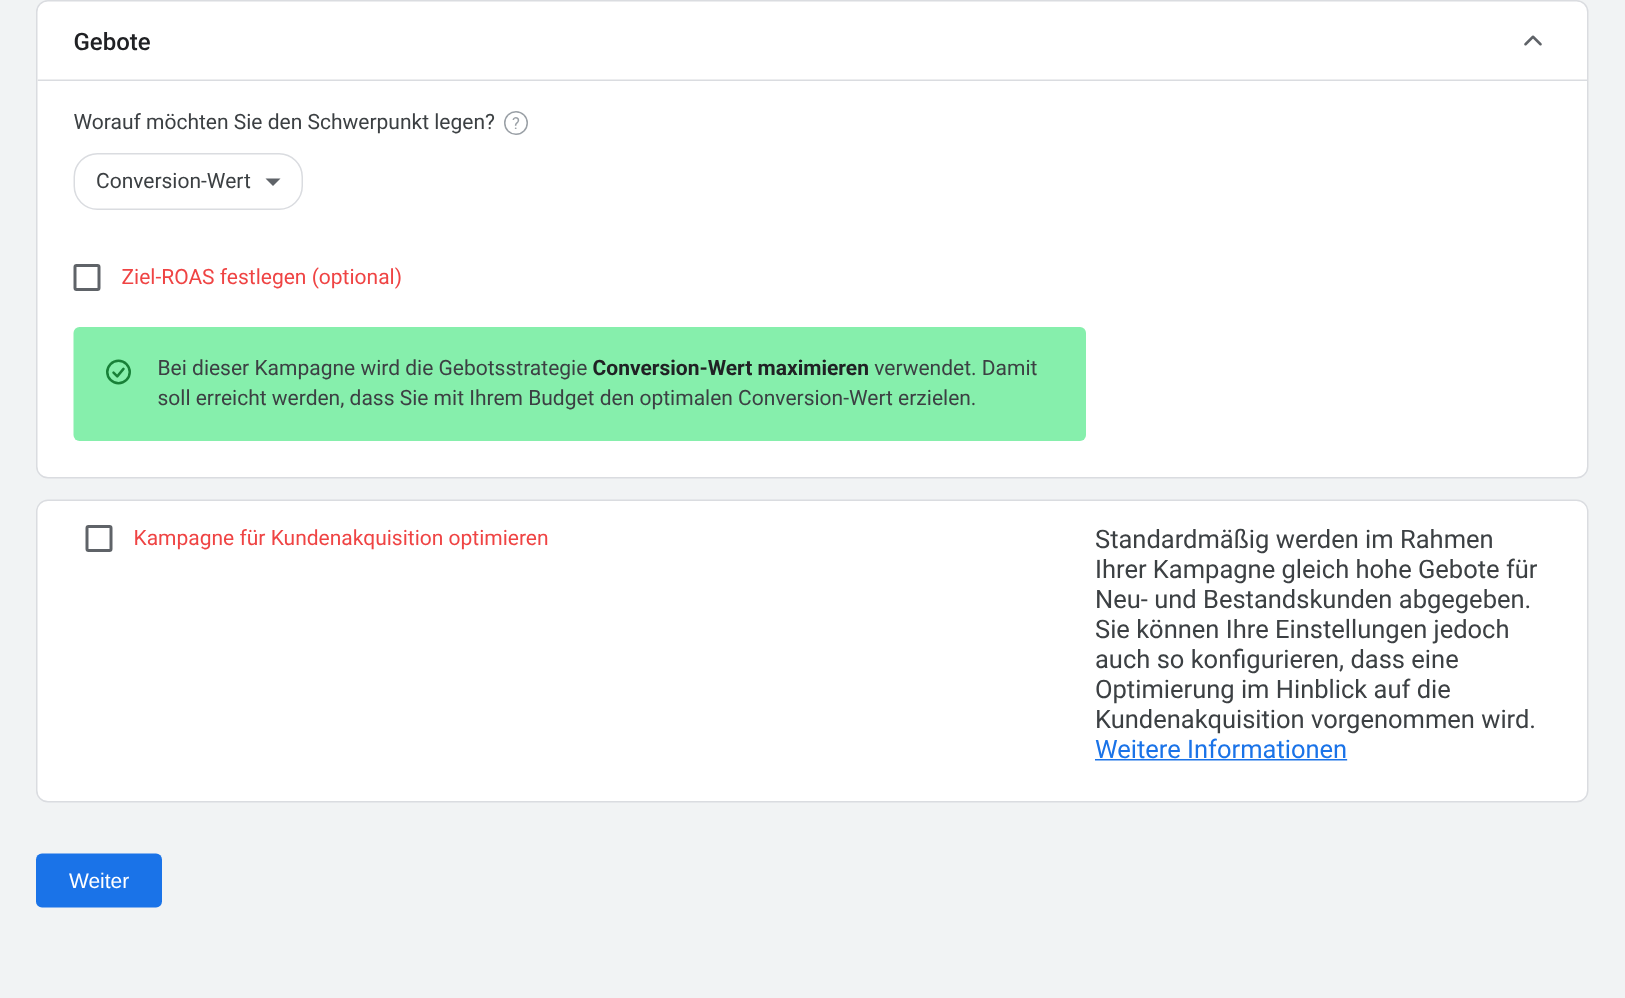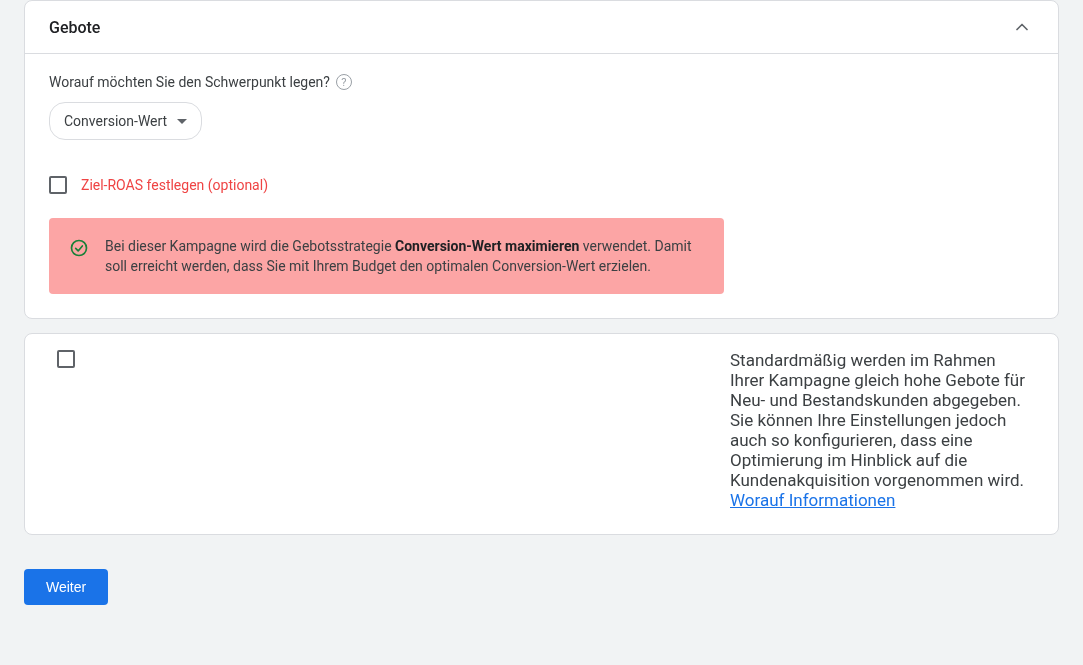--- a/index.html
+++ b/index.html
@@ -106,21 +106,21 @@
     border-radius: 2px;
     cursor: pointer;
     flex-shrink: 0;
   }
   .checkbox-label {
     font-size: 14px;
     color: #ef4444;
   }
   .info-box {
     margin-top: 24px;
-    background: #fca5a5;
+    background: #86efac;
     border-radius: 4px;
     padding: 18px 20px;
     display: flex;
     gap: 16px;
     max-width: 675px;
   }
   .info-icon {
     width: 20px;
     height: 20px;
     flex-shrink: 0;
@@ -212,26 +212,27 @@
       </div>
 
     </div>
   </div>
 
   <div class="card">
     <div class="acq-body">
       <div class="acq-left">
         <div class="checkbox-row tight">
           <div class="checkbox"></div>
+          <span class="checkbox-label">Kampagne für Kundenakquisition optimieren</span>
         </div>
       </div>
       <div class="acq-right">
         <span>Standardmäßig werden im Rahmen Ihrer Kampagne gleich hohe Gebote für Neu- und Bestandskunden abgegeben. Sie können Ihre Einstellungen jedoch auch so konfigurieren, dass eine Optimierung im Hinblick auf die Kundenakquisition vorgenommen wird.</span>
         <br>
-        <a class="link">Worauf Informationen</a>
+        <a class="link">Weitere Informationen</a>
       </div>
     </div>
   </div>
 
   <div class="footer">
     <button class="primary-btn">Weiter</button>
   </div>
 
 </div>
 

